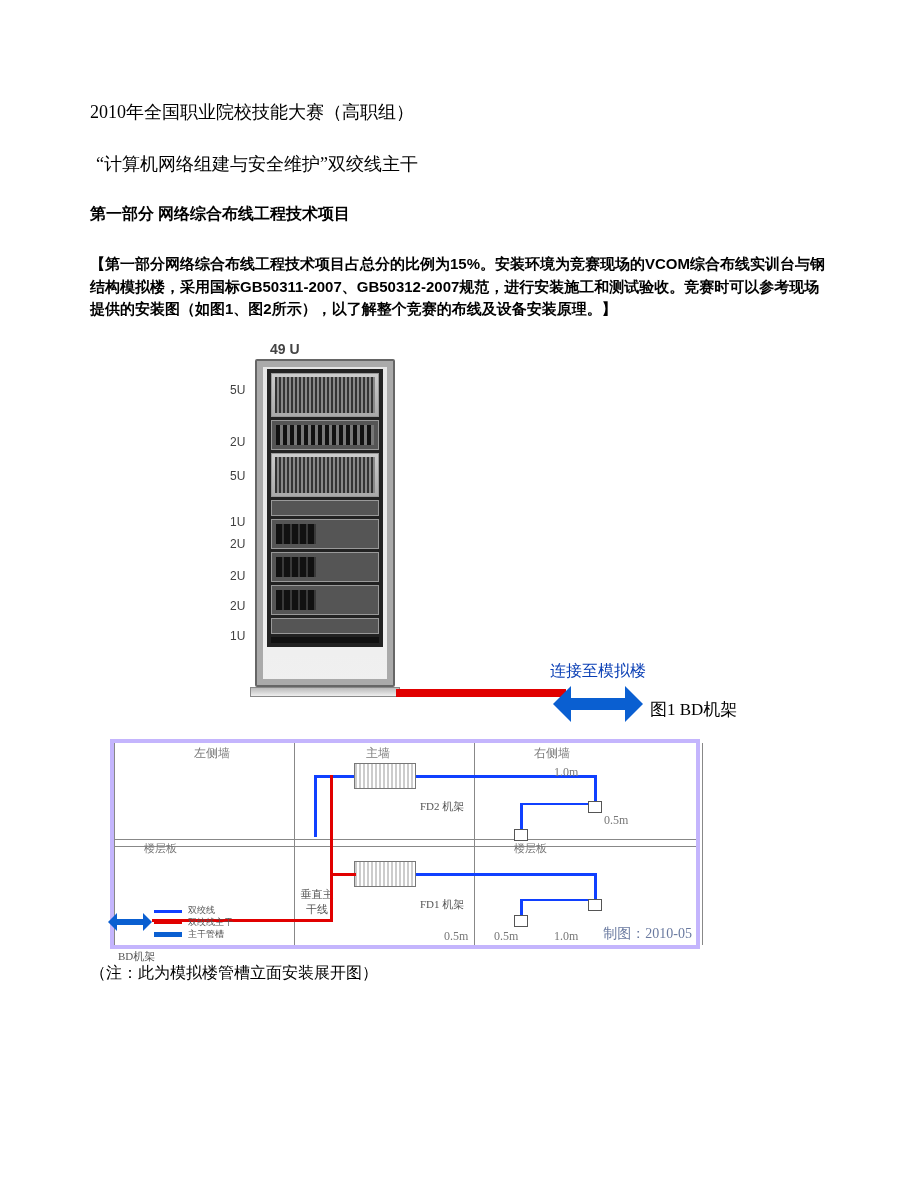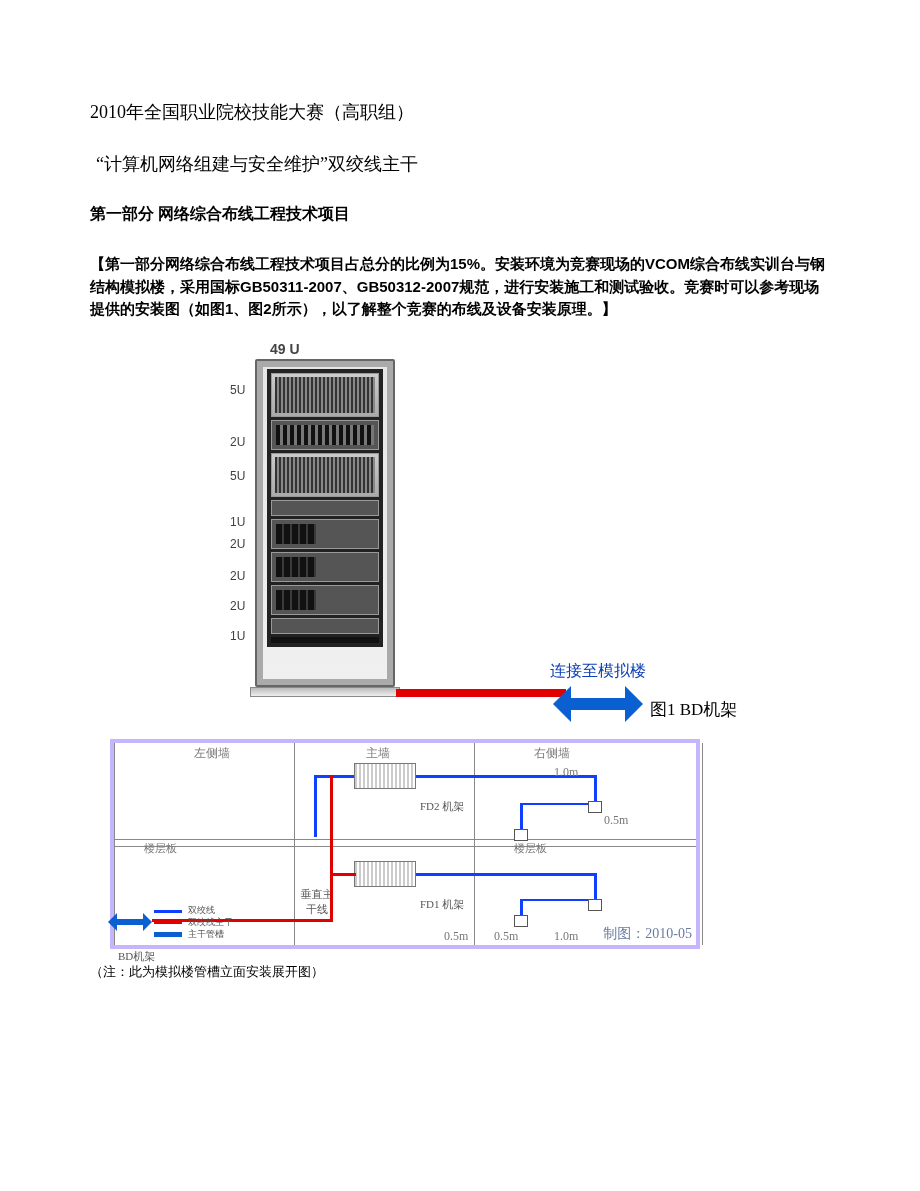--- a/index.html
+++ b/index.html
@@ -107,21 +107,21 @@
   .legend { position:absolute; left:40px; bottom:4px; font-size:9px; color:#555; line-height:1.3; }
   .legend .row { display:flex; align-items:center; gap:6px; }
   .legend .bar { width:28px; height:3px; }
 
   .dbl-arrow2 { position:absolute; left:-6px; top:170px; width:44px; height:18px; }
   .dbl-arrow2::before { content:""; position:absolute; top:6px; left:8px; right:8px; height:6px; background:#0a5fd1; }
   .dbl-arrow2 .al,.dbl-arrow2 .ar { position:absolute; top:0; width:0;height:0;border-top:9px solid transparent;border-bottom:9px solid transparent;}
   .dbl-arrow2 .al{left:0;border-right:9px solid #0a5fd1;}
   .dbl-arrow2 .ar{right:0;border-left:9px solid #0a5fd1;}
 
-  .note { margin-top:14px; font-size:13px; }
+  .note { margin-top:14px; font-size:16px; }
   .fig2-caption { text-align:center; font-size:17px; margin-top:8px; }
 
   .corner-label { position:absolute; right:4px; bottom:2px; font-size:14px; color:#6a7aa0; }
 </style>
 </head>
 <body>
 
 <div class="title-line">2010年全国职业院校技能大赛（高职组）</div>
 <div class="subtitle">“计算机网络组建与安全维护”双绞线主干</div>
 <div class="section-title">第一部分 网络综合布线工程技术项目</div>

